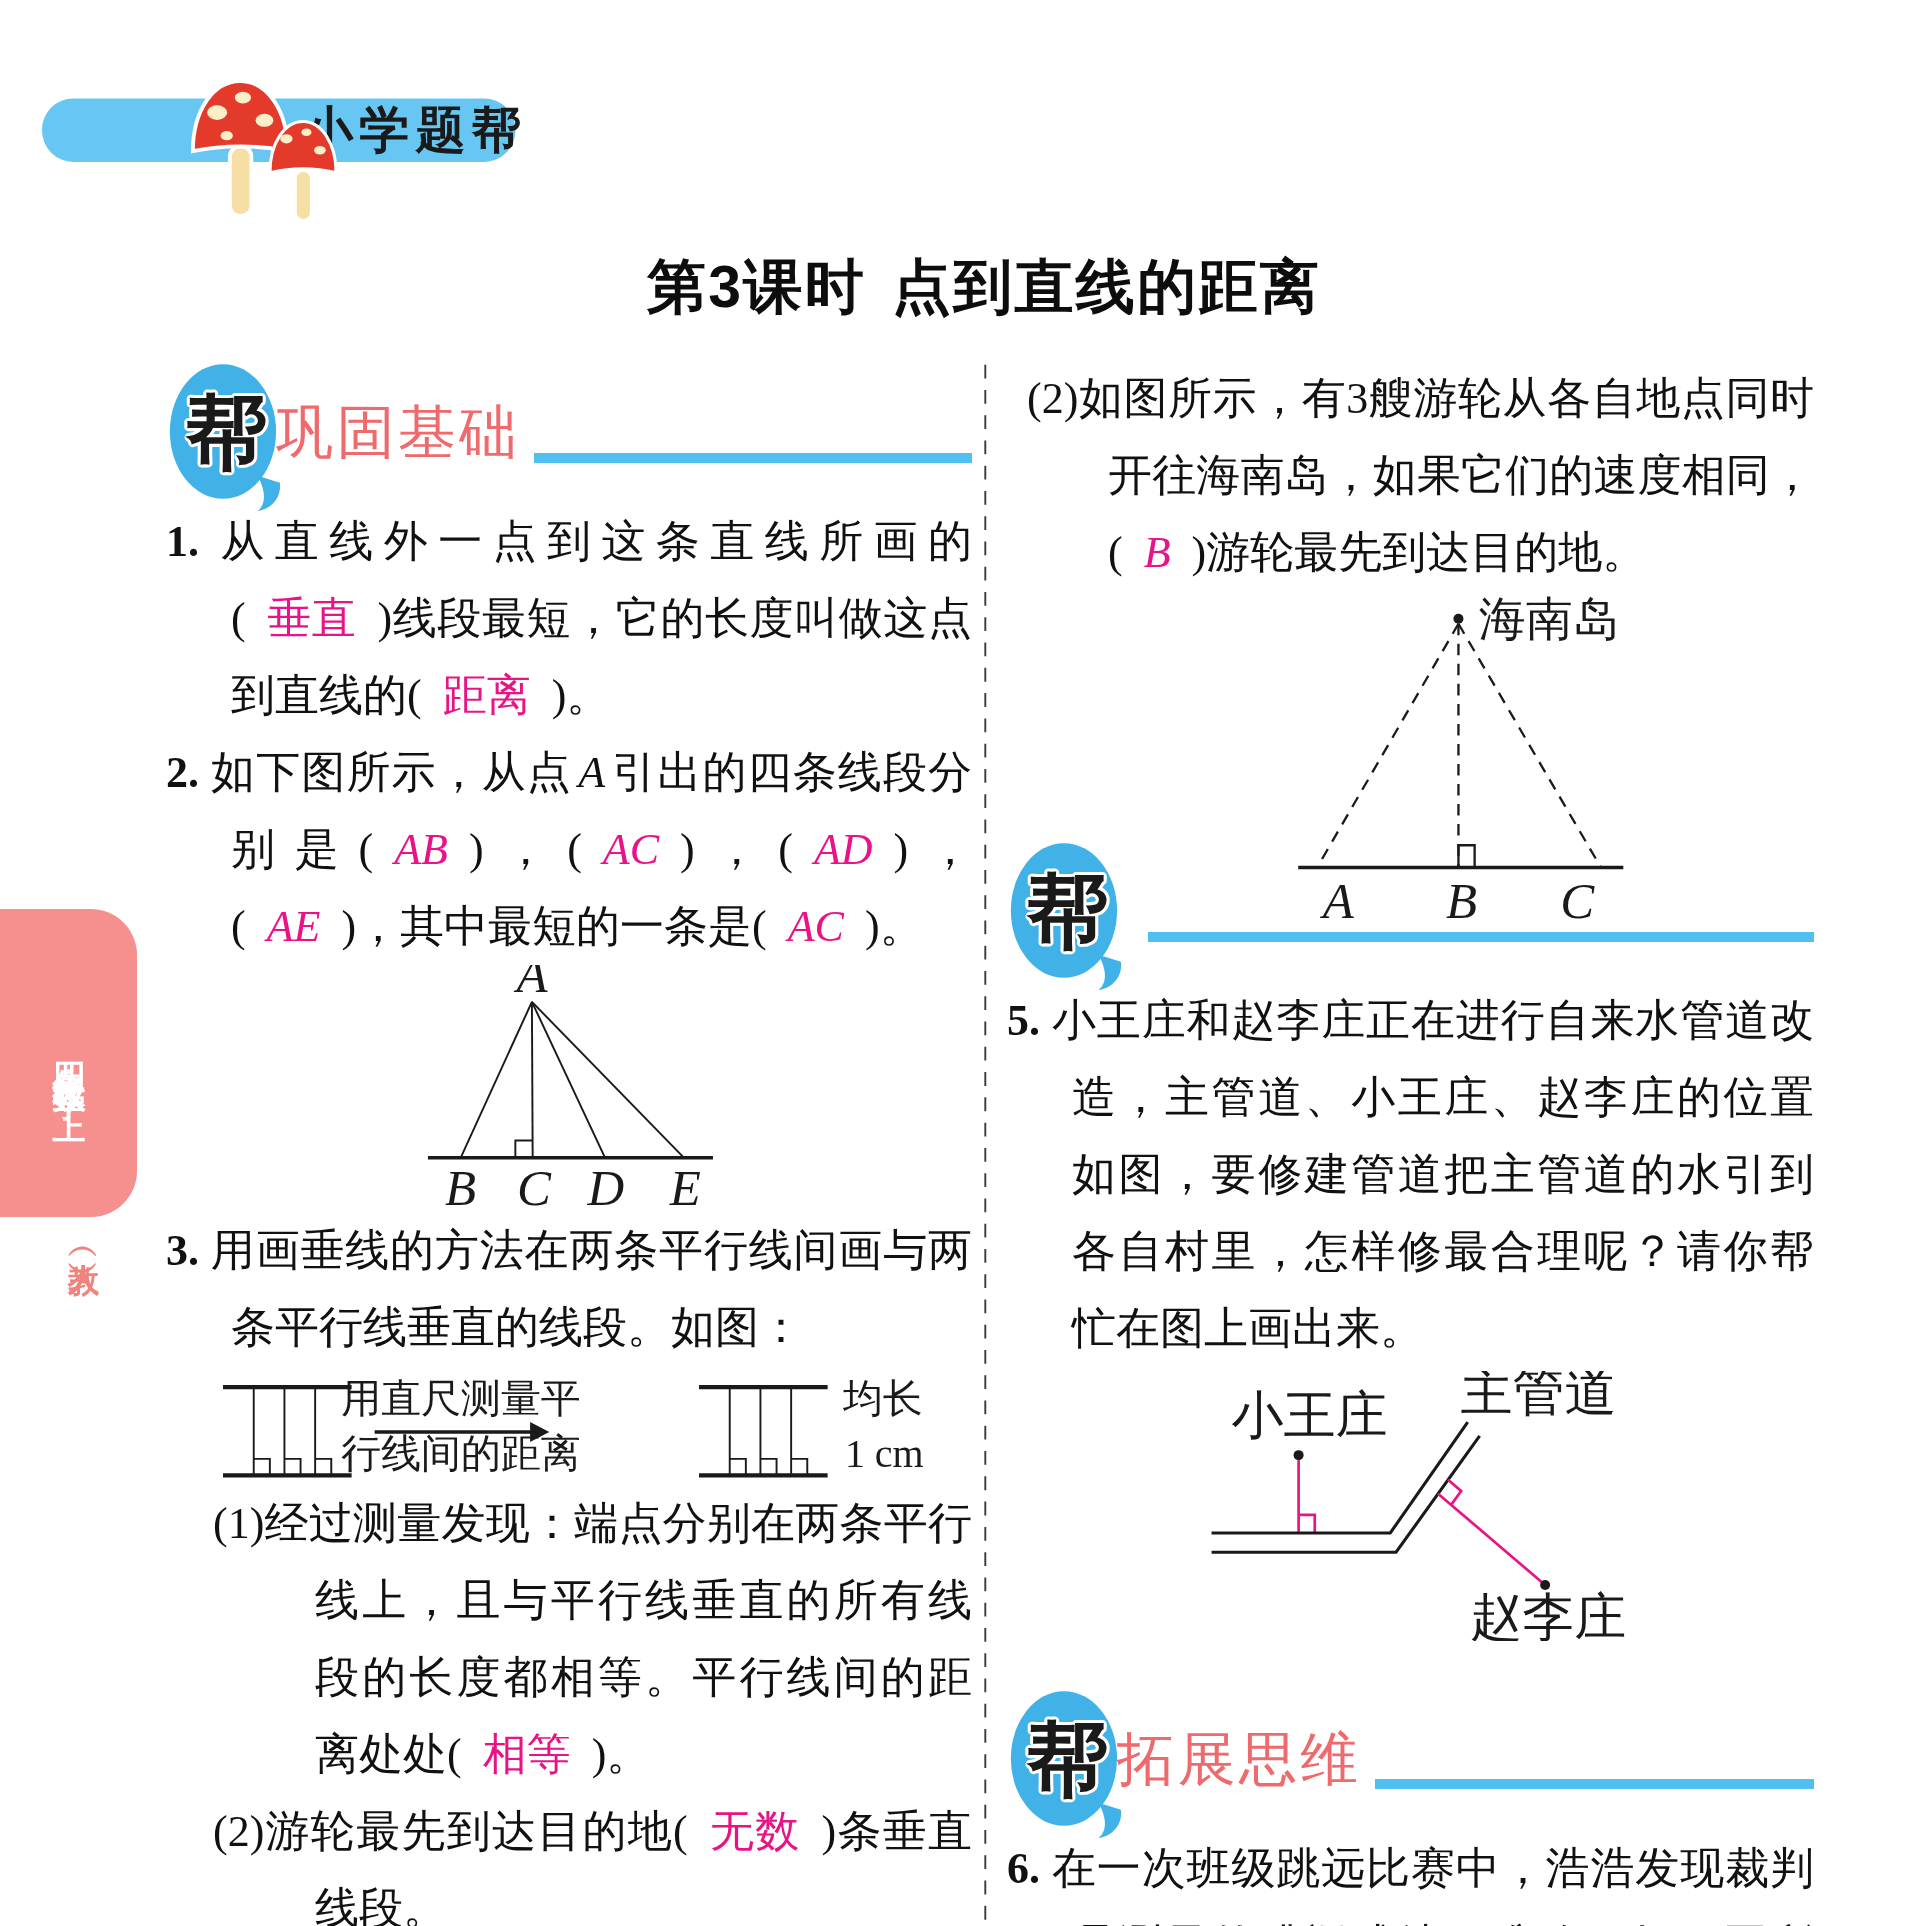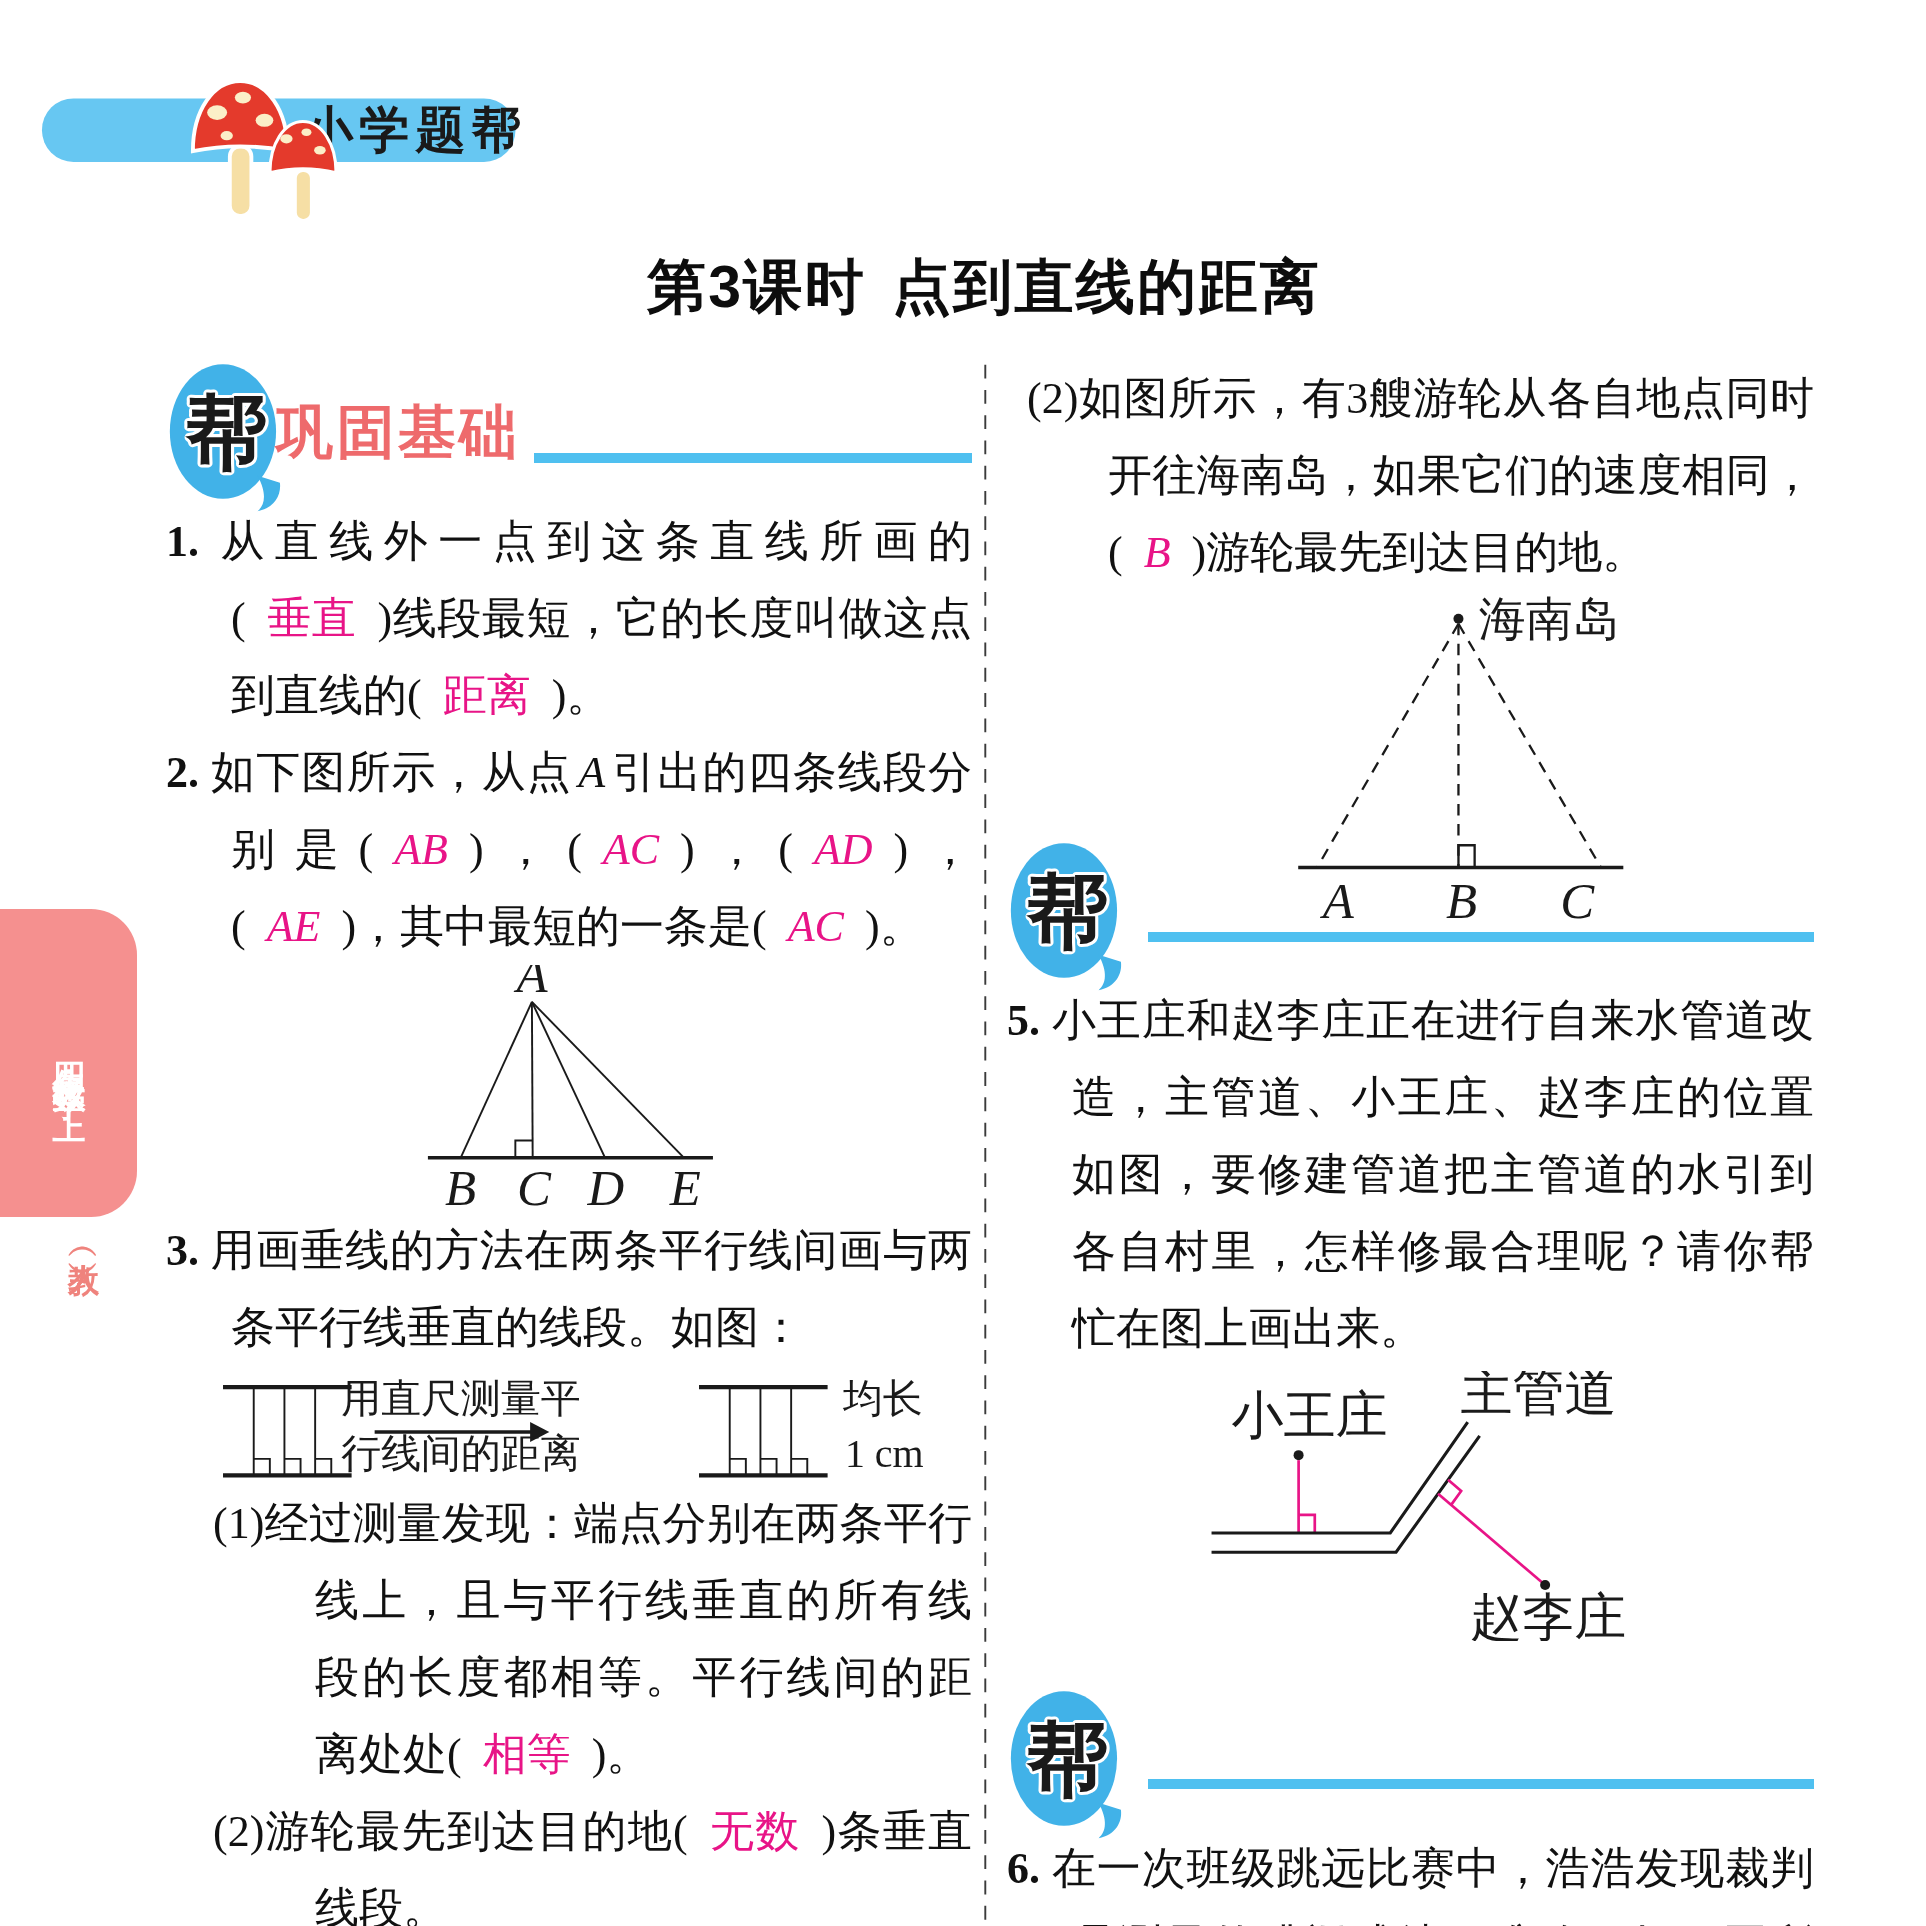--- a/index.html
+++ b/index.html
@@ -37,21 +37,21 @@
   .sub{margin-left:47px;padding-left:102px;text-indent:-102px;}
   .subr{margin-left:20px;padding-left:81px;text-indent:-81px;}
   .num{font-weight:bold;}
   .blank{white-space:nowrap;}
   .blank .ans{color:var(--mag);padding:0 21px;}
   .ans-it{font-style:italic;font-family:"Liberation Serif",serif;}
   .var{font-style:italic;padding:0 6.2px;}
   svg.fig{display:block;}
   
   .sec{display:flex;align-items:center;height:143px;position:relative;}
-  .sec-title{font-family:"Liberation Sans","DejaVu Sans",sans-serif;font-weight:bold;
+  .sec-title{font-family:"Liberation Sans","DejaVu Sans",sans-serif;font-weight:normal;
              font-size:58px;color:var(--red);letter-spacing:3.1px;margin-left:-17.3px;
              white-space:nowrap;text-indent:0;}
   .sec-line{flex:1;height:10px;background:var(--cyan);margin-left:13.5px;transform:translateY(26px);}
   .sec2{margin-top:-91px;}
   .sec3{margin-top:46px;}
   text{fill:var(--ink);}
   .lbl{font-family:"Liberation Serif",serif;font-size:122px;}
   .lbl-it{font-family:"Liberation Serif",serif;font-size:132px;font-style:italic;}
   .lbl-big{font-family:"Liberation Serif",serif;font-size:135px;}
   .cap{font-family:"Liberation Serif",serif;font-size:104px;}
@@ -208,20 +208,21 @@
       <circle cx="1397" cy="555" r="13" fill="#1a1a1a"></circle>
       <text class="lbl-big" x="1405" y="685" text-anchor="middle">赵李庄</text>
     </svg>
 
     <div class="sec sec3">
       <svg width="127" height="143" viewBox="0 0 330 370" style="overflow:visible;font-size:113px">
         <ellipse cx="148" cy="185" rx="138" ry="175" fill="#41b2e8"></ellipse>
         <path d="M238 300 C262 345 258 375 238 392 C282 384 300 350 296 318 Z" fill="#41b2e8"></path>
         <text x="158" y="262" text-anchor="middle" font-family="Liberation Sans, DejaVu Sans, sans-serif" font-weight="bold" font-size="215" fill="#ee6a6c" stroke="#ffffff" stroke-width="16" paint-order="stroke" stroke-linejoin="round">帮</text>
       </svg>
+      <span class="sec-title">拓展思维</span>
       <span class="sec-line"></span>
     </div>
 
     <p class="q"><span class="num">6.</span>
       <span>在一次班级跳远比赛中，浩浩发现裁判员测量的跳远成绩不准确（如下图所示）。你认为浩浩判断得有道理吗？为什么？</span></p>
 
   </div>
 
 </div>
 

